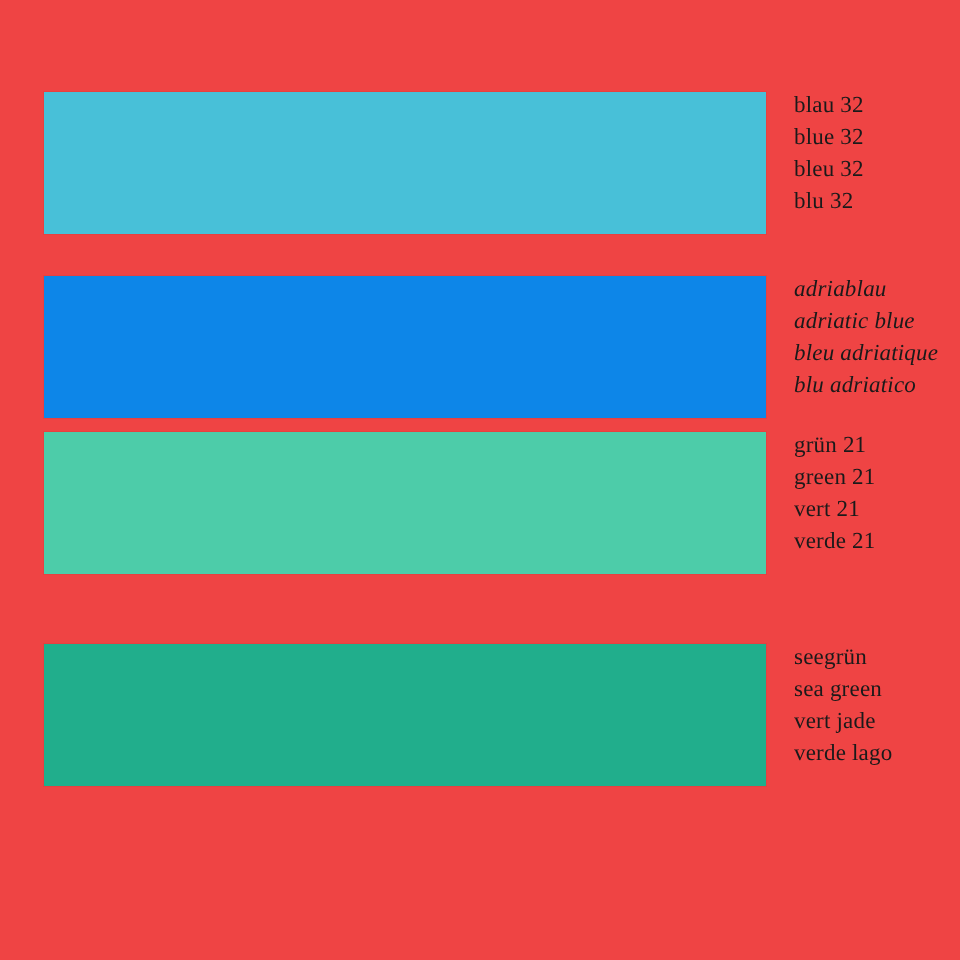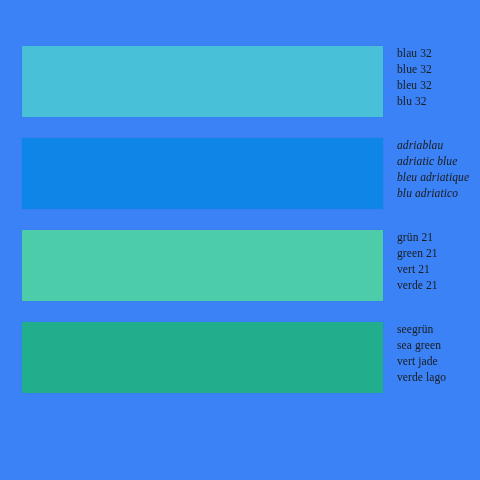--- a/index.html
+++ b/index.html
@@ -15,33 +15,33 @@
     overflow: hidden;
     position: relative;
   }
 
   #swatch-card {
     position: absolute;
     left: 0;
     top: 0;
     width: 480px;
     height: 480px;
-    background: #3b82f6;
+    background: #ef4444;
   }
 
   .swatch-row {
     position: absolute;
     left: 22px;
     width: 361px;
     height: 71px;
   }
 
   .swatch-row:nth-of-type(1) { top: 46px; }
   .swatch-row:nth-of-type(2) { top: 138px; font-style: italic; }
-  .swatch-row:nth-of-type(3) { top: 230px; }
+  .swatch-row:nth-of-type(3) { top: 216px; }
   .swatch-row:nth-of-type(4) { top: 322px; }
 
   .swatch-chip {
     position: absolute;
     left: 0;
     top: 0;
     width: 100%;
     height: 100%;
     box-shadow: 0 0 0 0.5px rgba(0,0,0,0.035);
   }

